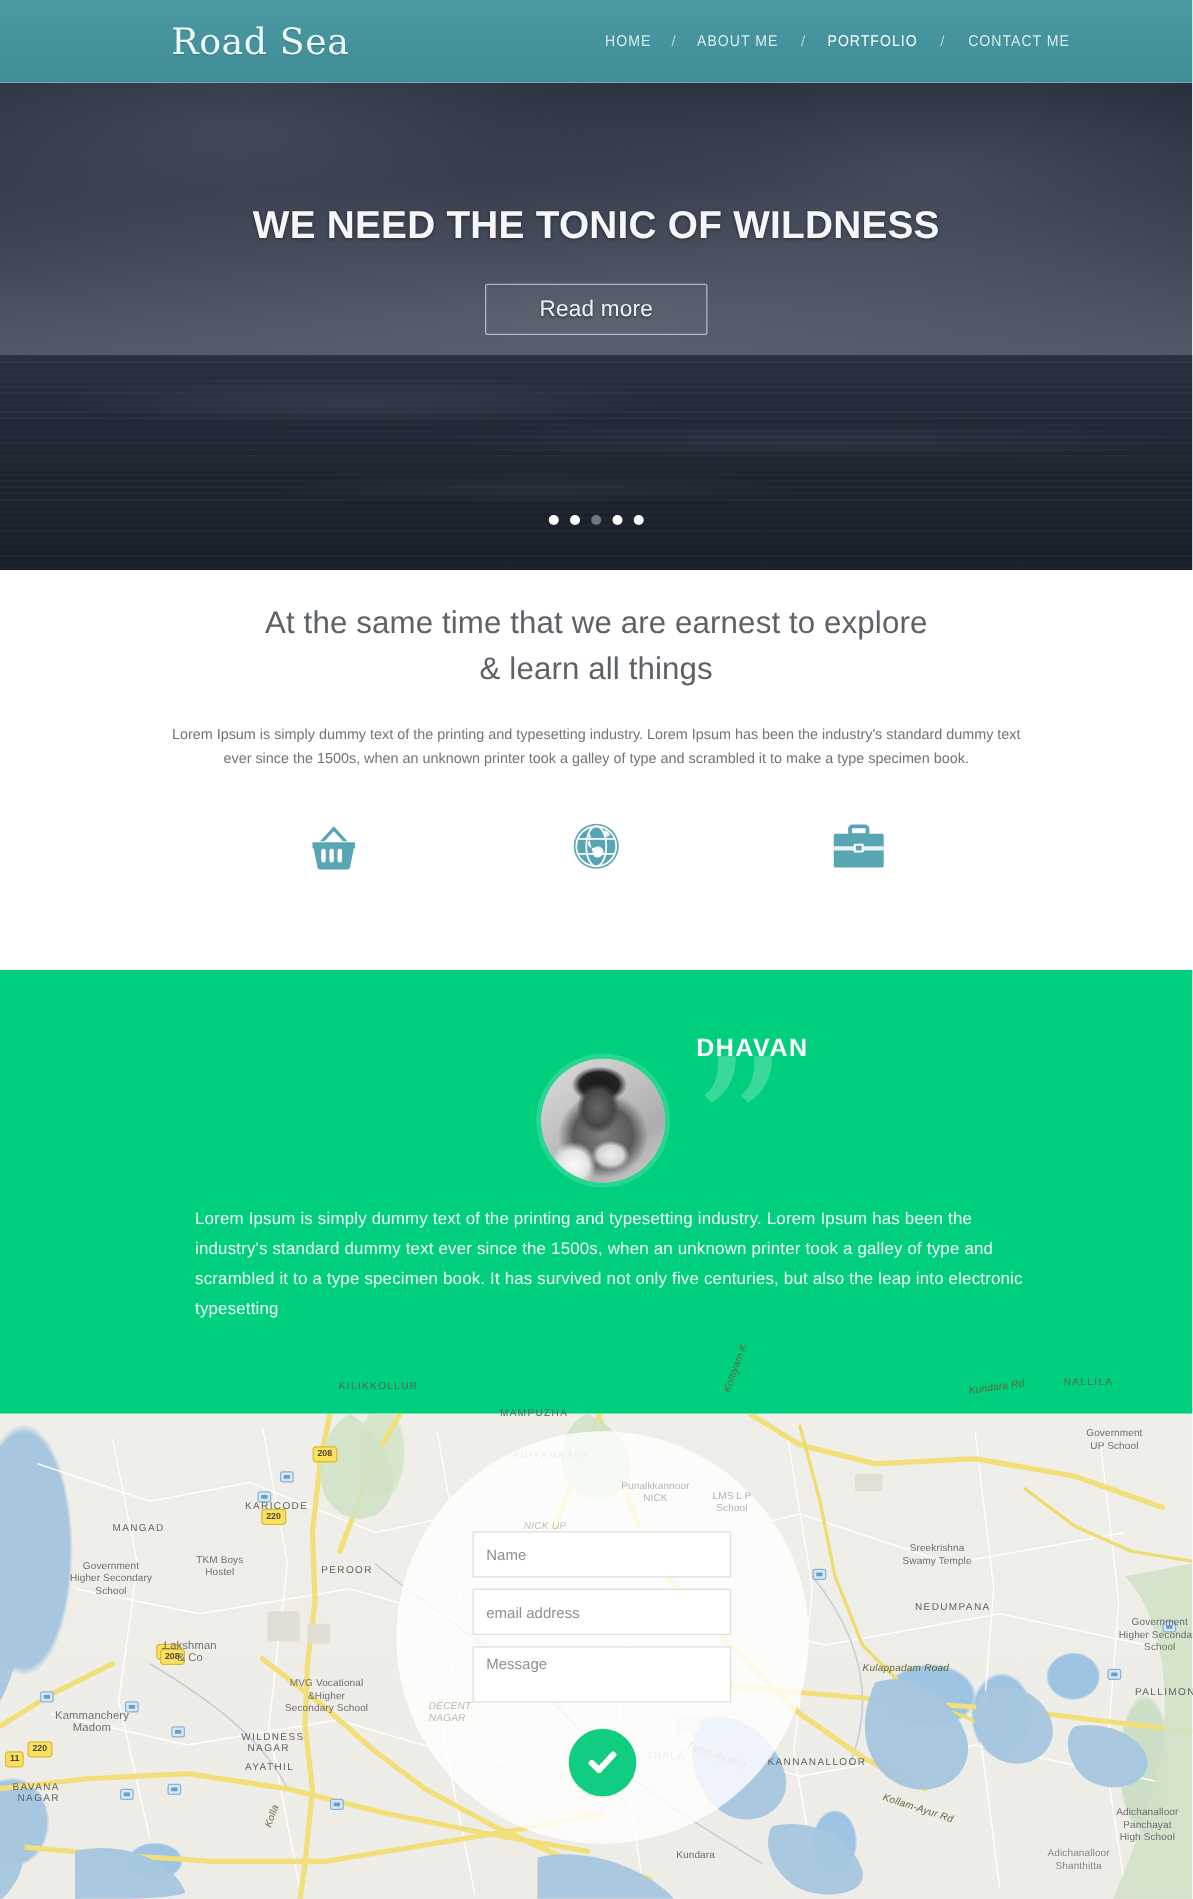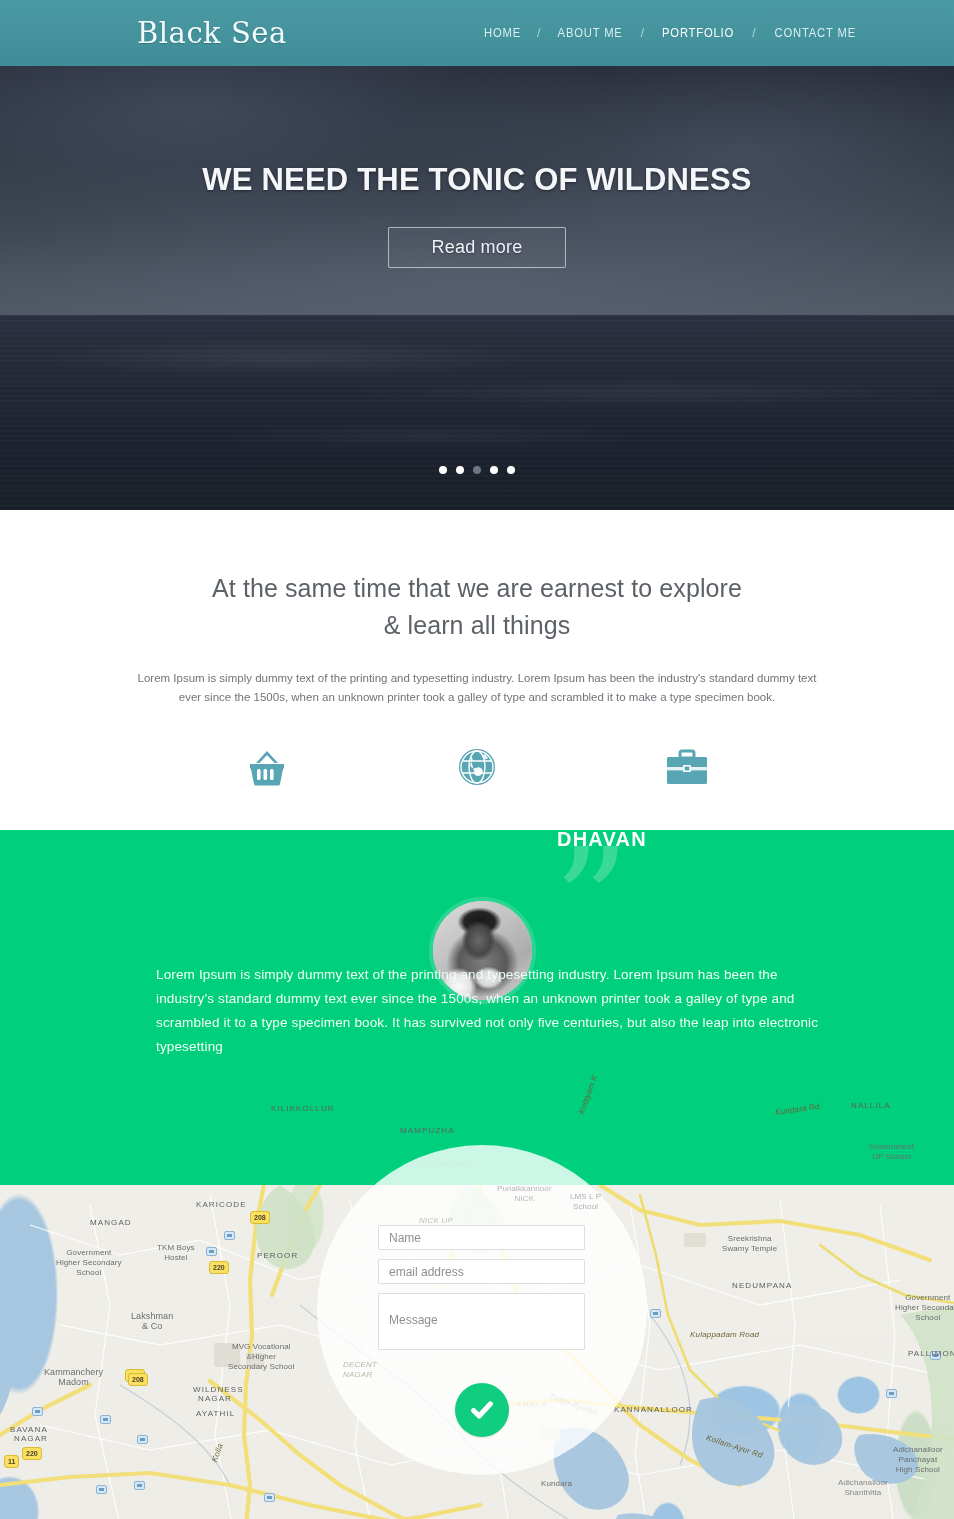--- a/index.html
+++ b/index.html
@@ -54,21 +54,21 @@
     color: #bfe2e5;
     font-size: 12px;
     margin: 0 14px;
     opacity: 0.85;
   }
 
   
   .hero {
     position: relative;
     width: 954px;
-    height: 444px;
+    height: 390px;
     overflow: hidden;
   }
   .hero .sky {
     position: absolute;
     inset: 0;
     background:
       radial-gradient(ellipse 620px 200px at 20% 10%, rgba(84,92,110,0.55) 0%, rgba(40,46,60,0) 70%),
       radial-gradient(ellipse 500px 180px at 78% 20%, rgba(96,104,122,0.45) 0%, rgba(40,46,60,0) 72%),
       radial-gradient(ellipse 700px 150px at 50% 48%, rgba(110,118,136,0.30) 0%, rgba(40,46,60,0) 75%),
       linear-gradient(to bottom, #232936 0%, #2e3542 22%, #4b5260 48%, #545b69 60%, #2b3140 63%, #252b38 72%, #1d222e 100%);
@@ -146,21 +146,21 @@
   
   .intro {
     width: 954px;
     height: 320px;
     background: #ffffff;
     display: flex;
     flex-direction: column;
     align-items: center;
   }
   .intro h2 {
-    margin-top: 60px;
+    margin-top: 24px;
     width: 700px;
     text-align: center;
     font-size: 25px;
     font-weight: normal;
     color: #5d6268;
     line-height: 37px;
     letter-spacing: 0.1px;
   }
   .intro p {
     margin-top: 25px;
@@ -332,24 +332,24 @@
     width: 207px;
     border: 1px solid #dcdee0;
     background: rgba(255,255,255,0.92);
     font-family: "Liberation Sans", sans-serif;
     font-size: 12px;
     color: #6e7276;
     padding: 0 10px;
     outline: none;
     border-radius: 1px;
   }
-  .contact-form input { height: 25px; margin-bottom: 9px; }
+  .contact-form input { height: 37px; margin-bottom: 9px; }
   .contact-form textarea {
-    height: 57px;
-    padding-top: 18px;
+    height: 45px;
+    padding-top: 5px;
     resize: none;
     line-height: 16px;
   }
   .contact-form input::placeholder,
   .contact-form textarea::placeholder { color: #8c9094; }
   .submit-btn {
     position: absolute;
     left: 455px;
     top: 1383px;
     width: 54px;
@@ -378,21 +378,21 @@
     font-size: 10px;
     letter-spacing: 0.6px;
     color: #ffffff;
     font-family: "Liberation Sans Narrow", "Liberation Sans", sans-serif;
   }
 </style>
 </head>
 <body>
 
 <div class="header">
-  <div class="logo">Black Sea</div>
+  <div class="logo">Road Sea</div>
   <nav class="nav">
     <a href="#">HOME</a>
     <span class="sep">/</span>
     <a href="#">ABOUT ME</a>
     <span class="sep">/</span>
     <a href="#" class="active">PORTFOLIO</a>
     <span class="sep">/</span>
     <a href="#">CONTACT ME</a>
   </nav>
 </div>

